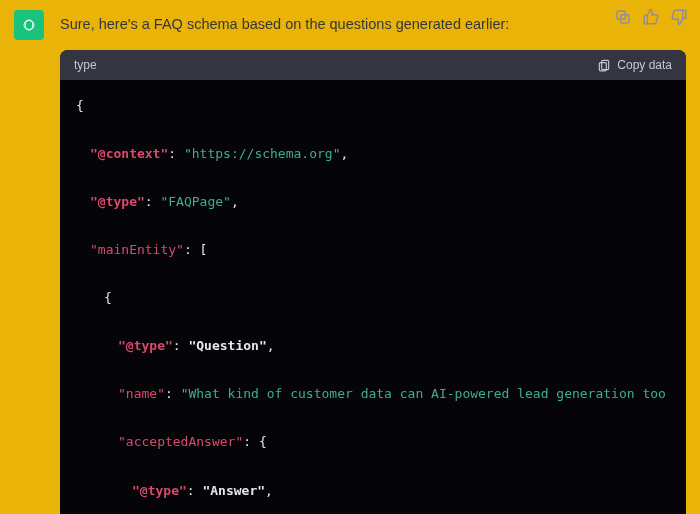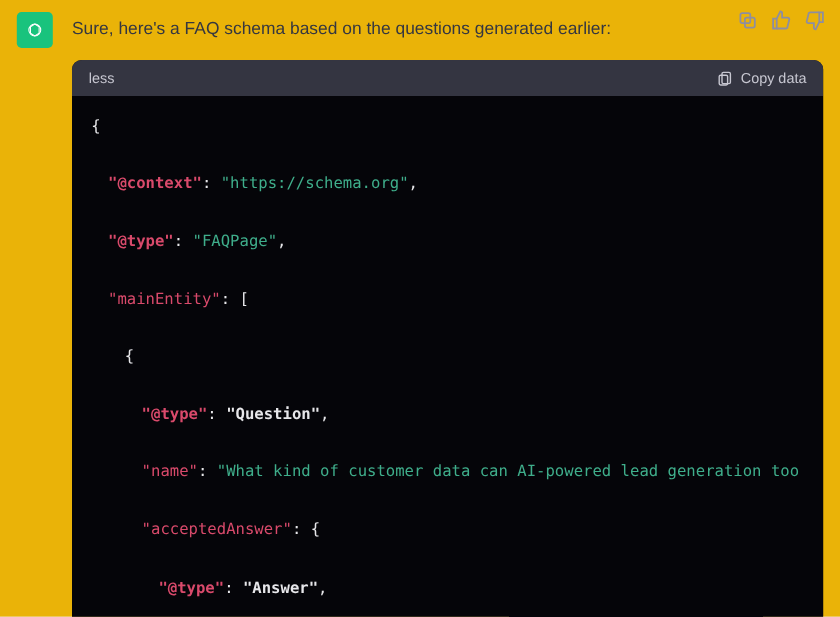--- a/index.html
+++ b/index.html
@@ -55,21 +55,21 @@
     <svg viewBox="0 0 40 40" fill="none" stroke="#fff" stroke-width="2">
       <circle cx="20" cy="20" r="11"></circle>
       <path d="M20 9 L28 14 L28 26 L20 31 L12 26 L12 14 Z"></path>
     </svg>
   </div>
   <div class="content">
     <div class="intro">Sure, here's a FAQ schema based on the questions generated earlier:</div>
 
     <div class="codewrap">
       <div class="codehdr">
-        <span>less</span>
+        <span>type</span>
         <span class="copy">
           <svg viewBox="0 0 24 24" fill="none" stroke="currentColor" stroke-width="2">
                 <rect x="8" y="4" width="12" height="16" rx="2"></rect>
                 <rect x="4" y="8" width="12" height="14" rx="2"></rect>
               </svg>
           <span>Copy data</span>
         </span>
       </div>
 <pre><span class="ln"><span class="pun">{</span></span>
 <span class="ln i1"><span class="atkey">"@context"</span><span class="pun">: </span><span class="str">"https://schema.org"</span><span class="pun">,</span></span>

